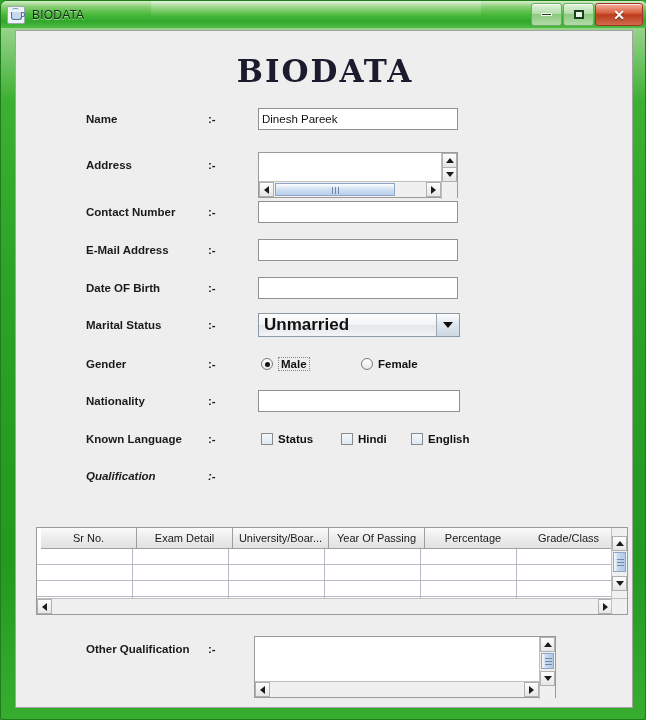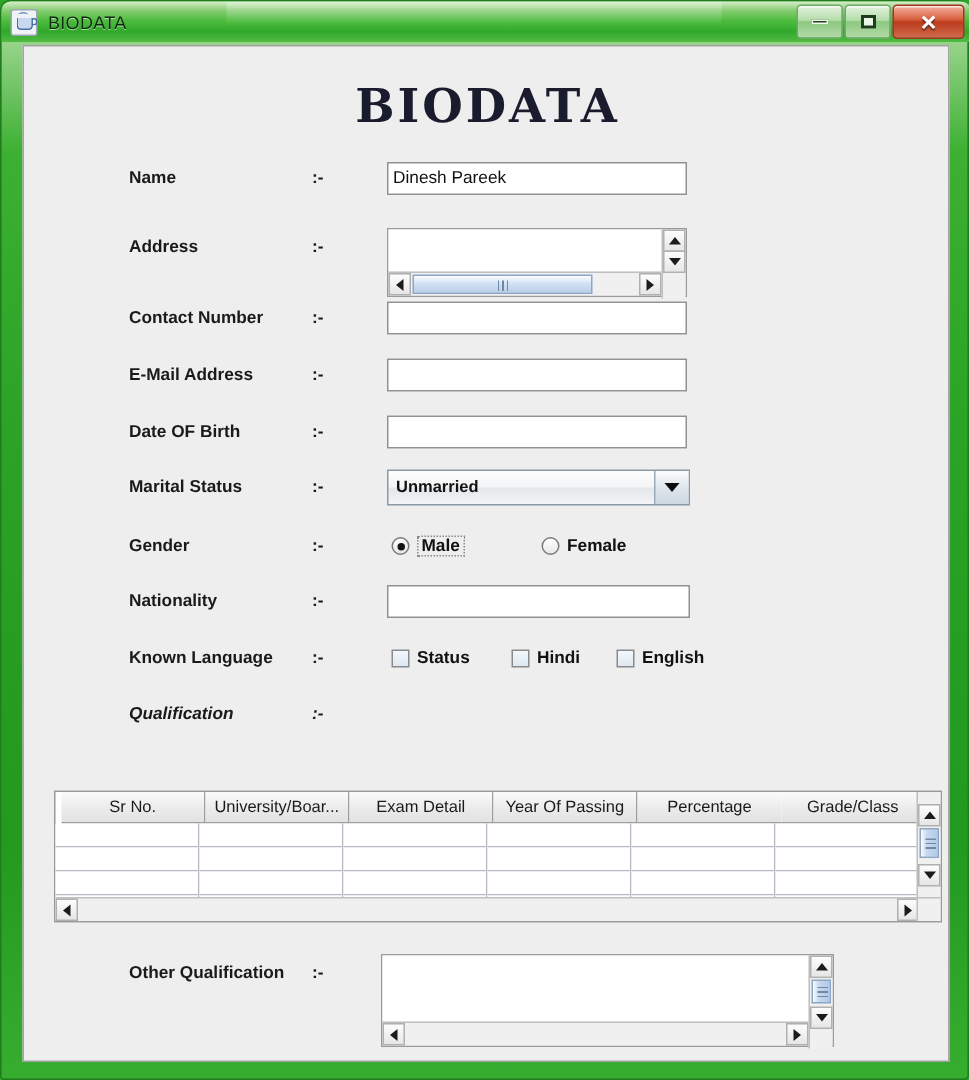--- a/index.html
+++ b/index.html
@@ -141,21 +141,21 @@
      background:repeating-linear-gradient(to bottom,#6f88a8 0 1px,transparent 1px 3px);}
   .grip-h{position:absolute;top:3px;left:50%;margin-left:-3px;height:7px;width:7px;
      background:repeating-linear-gradient(to right,#6f88a8 0 1px,transparent 1px 3px);}
   
   .combo{
     position:absolute;left:242px;width:202px;height:24px;
     box-sizing:border-box;border:1px solid #8a9aa8;
     background:linear-gradient(to bottom,#fdfdfd 0%,#f3f4f6 48%,#e4e7ea 52%,#f2f4f6 100%);
   }
   .combo .val{
-    position:absolute;left:5px;top:0;line-height:22px;font-size:11px;color:#111;font-weight:bold;
+    position:absolute;left:5px;top:0;line-height:22px;font-size:17px;color:#111;font-weight:bold;
   }
   .combo .arrowbox{
     position:absolute;right:0;top:0;width:22px;height:22px;
     border-left:1px solid #9aa8b6;
     background:linear-gradient(to bottom,#fcfdfe,#dfe6ed 50%,#cdd8e2);
     display:flex;align-items:center;justify-content:center;
   }
   .combo .arrowbox .tri{border-left:5px solid transparent;border-right:5px solid transparent;border-top:6px solid #0c0c0c;}
   
   .opt{position:absolute;display:flex;align-items:center;height:22px;}
@@ -328,22 +328,22 @@
     </div>
 
     <div class="row" style="top:432px;font-style:italic;">
       <div class="lbl">Qualification</div>
       <div class="colon">:-</div>
     </div>
 
     <div class="tablewrap">
       <div class="thead">
         <div class="th" style="width:96px;">Sr No.</div>
+        <div class="th" style="width:96px;">Exam Detail</div>
         <div class="th" style="width:96px;">University/Boar...</div>
-        <div class="th" style="width:96px;">Exam Detail</div>
         <div class="th" style="width:96px;">Year Of Passing</div>
         <div class="th" style="width:96px;border-right:none;">Percentage</div>
         <div class="th" style="width:96px;">Grade/Class</div>
       </div>
       <div class="tbody">
         <div class="trow">
           <div class="td" style="width:96px;"></div>
           <div class="td" style="width:96px;"></div>
           <div class="td" style="width:96px;"></div>
           <div class="td" style="width:96px;"></div>

